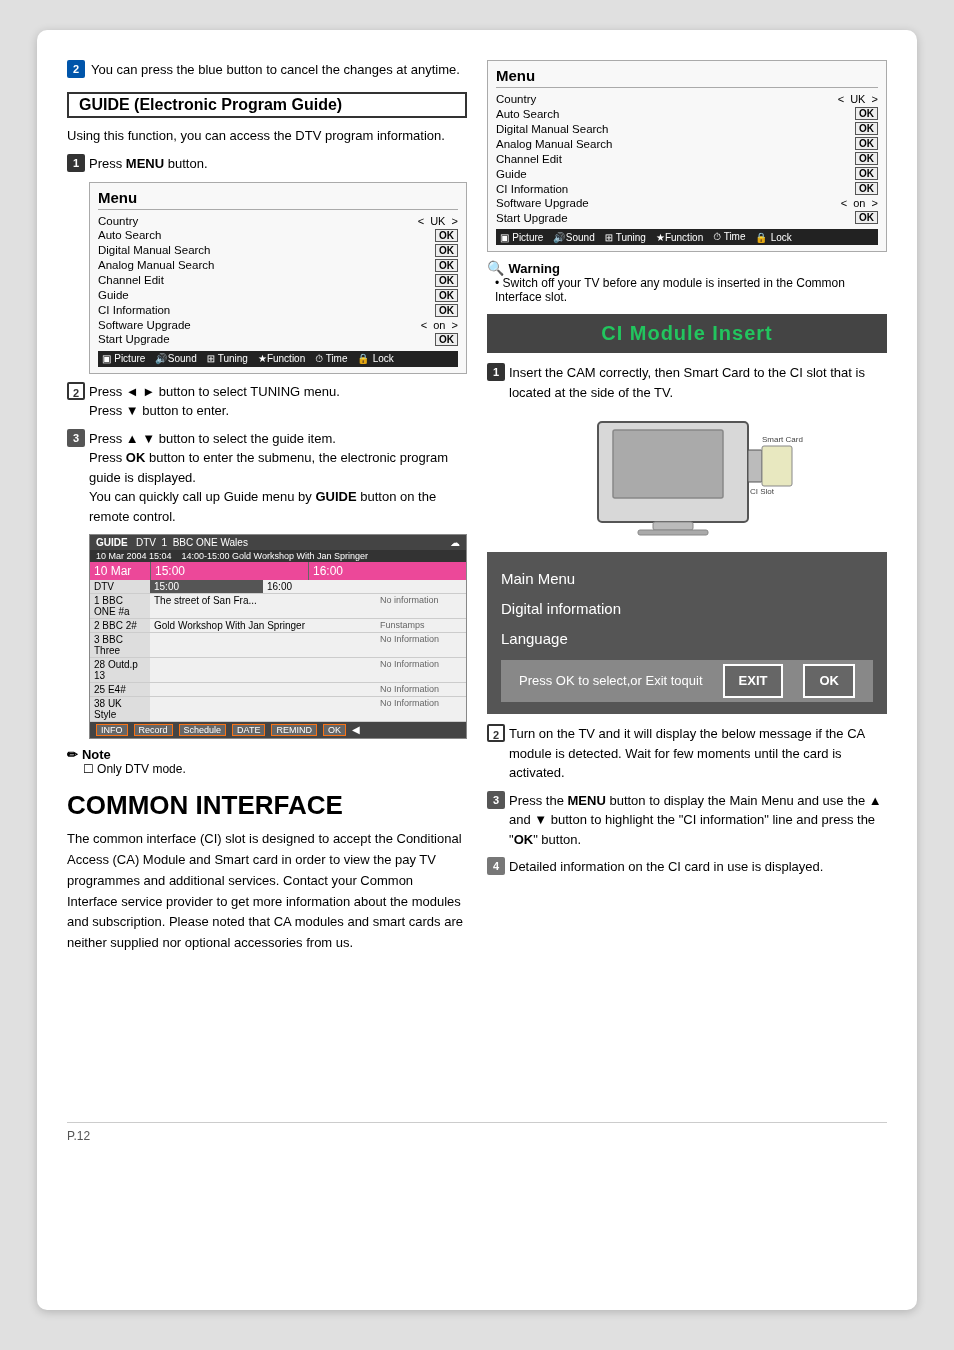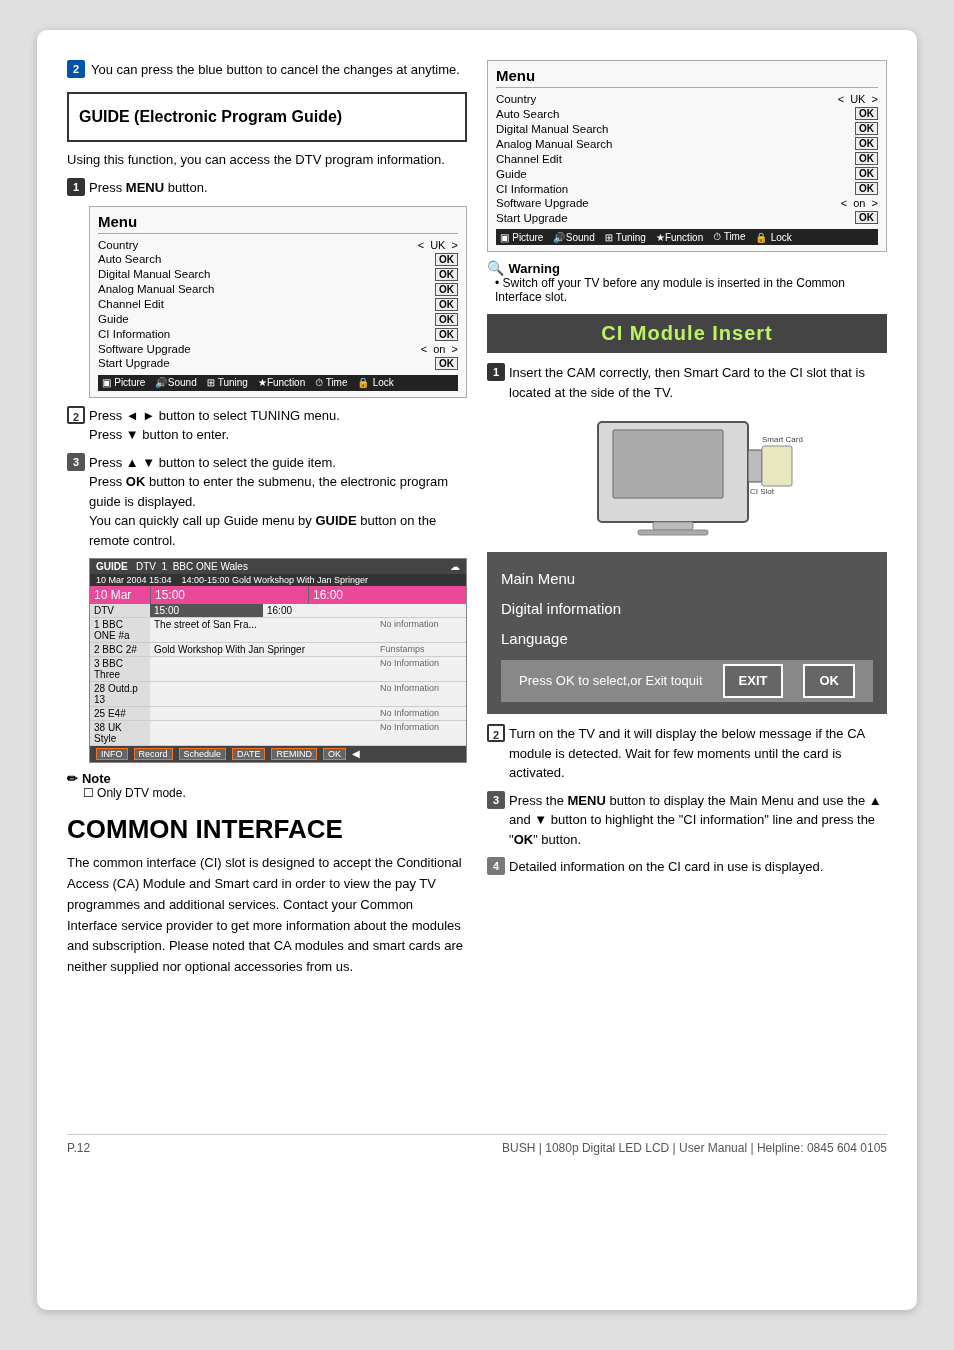--- a/index.html
+++ b/index.html
@@ -60,31 +60,31 @@
     }
     .step-text {
       flex: 1;
       font-size: 13px;
       line-height: 1.5;
     }
 
     
     .section-heading {
       border: 2px solid #333;
-      padding: 14px 10px;
+      padding: 2px 10px;
       margin: 10px 0 8px 0;
     }
     .section-heading h2 {
       font-size: 16px;
       font-weight: bold;
     }
 
     .section-heading-dark {
       background: #444;
-      color: #bef264;
+      color: #22c55e;
       padding: 8px 1px;
       margin: 10px 0 10px 0;
       text-align: center;
     }
     .section-heading-dark h2 {
       font-size: 20px;
       font-weight: bold;
       letter-spacing: 1px;
     }
 
@@ -592,16 +592,15 @@
 
     <div class="step-row">
       <div class="step-icon" style="background:#777;">4</div>
       <div class="step-text">Detailed information on the CI card in use is displayed.</div>
     </div>
 
   </div>
 
   <div class="page-footer">
     <span>P.12</span>
-    <span>BUSH | 1080p  Digital LED LCD | User Manual | Helpline: 0845 604 0105</span>
   </div>
 
 </div>
 
 </body></html>

